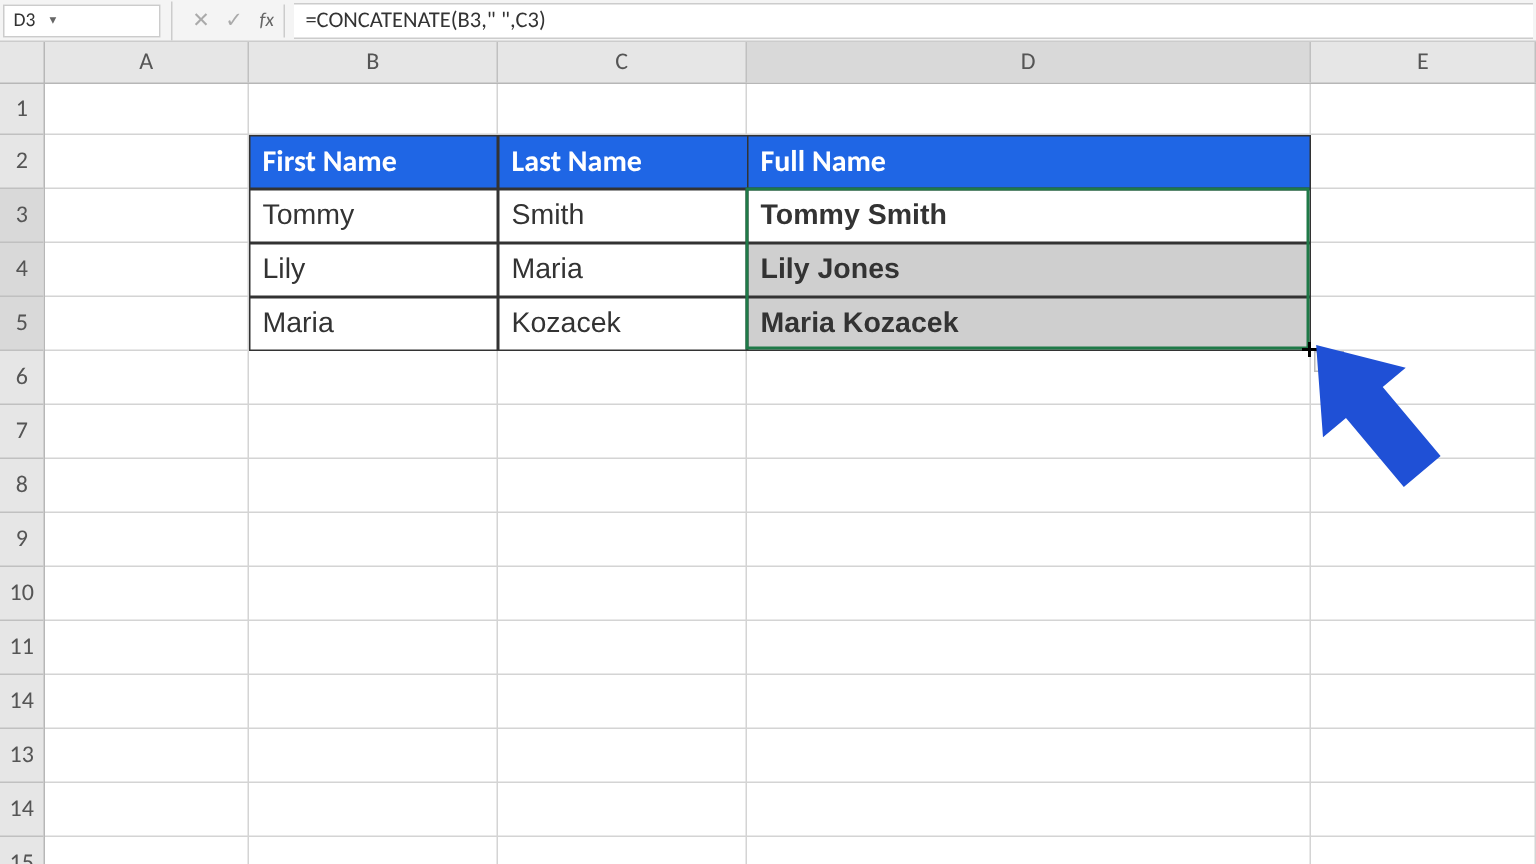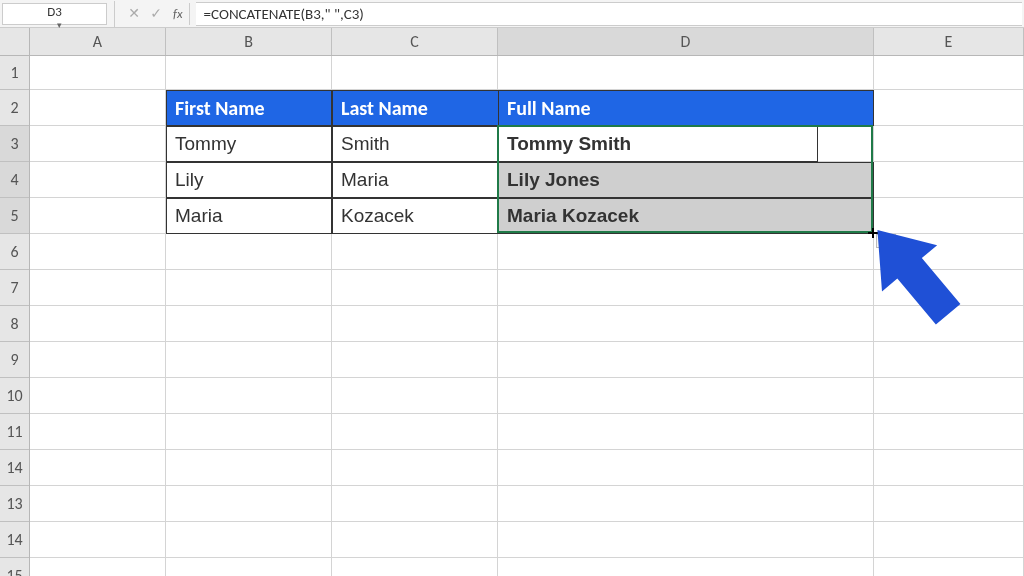--- a/index.html
+++ b/index.html
@@ -25,21 +25,20 @@
     }
     .name-box {
       width: 105px;
       height: 22px;
       background: #fff;
       border: 1px solid #ccc;
       display: flex;
       align-items: center;
       padding: 0 6px;
       font-size: 13px;
-      flex-direction: column;
     }
     .name-box-dd {
       width: 14px;
       color: #666;
       text-align: right;
       font-size: 9px;
     }
     .fb-separator {
       width: 8px;
       height: 26px;
@@ -328,21 +327,21 @@
       <div class="cell" style="left: 0px; top: 502px; width: 136px; height: 36px;"></div>
       <div class="cell" style="left: 136px; top: 502px; width: 166px; height: 36px;"></div>
       <div class="cell" style="left: 302px; top: 502px; width: 166px; height: 36px;"></div>
       <div class="cell" style="left: 468px; top: 502px; width: 376px; height: 36px;"></div>
       <div class="cell" style="left: 844px; top: 502px; width: 150px; height: 36px;"></div>
       <div class="tbl-header" style="position: absolute; left: 136px; top: 34px; width: 166px; height: 36px; z-index: 3;">First Name</div>
       <div class="tbl-header" style="position: absolute; left: 302px; top: 34px; width: 196px; height: 36px; z-index: 3;">Last Name</div>
       <div class="tbl-header" style="position: absolute; left: 468px; top: 34px; width: 376px; height: 36px; z-index: 3;">Full Name</div>
       <div class="tbl-cell" style="position: absolute; left: 136px; top: 70px; width: 166px; height: 36px; z-index: 3;">Tommy</div>
       <div class="tbl-cell" style="position: absolute; left: 302px; top: 70px; width: 166px; height: 36px; z-index: 3;">Smith</div>
-      <div class="tbl-cell tbl-full" style="position: absolute; left: 468px; top: 70px; width: 320px; height: 36px; z-index: 3;">Tommy Smith</div>
+      <div class="tbl-cell tbl-full" style="position: absolute; left: 468px; top: 70px; width: 376px; height: 36px; z-index: 3;">Tommy Smith</div>
       <div class="tbl-cell" style="position: absolute; left: 136px; top: 106px; width: 166px; height: 36px; z-index: 3;">Lily</div>
       <div class="tbl-cell" style="position: absolute; left: 302px; top: 106px; width: 166px; height: 36px; z-index: 3;">Maria</div>
       <div class="tbl-cell tbl-full sel" style="position: absolute; left: 468px; top: 106px; width: 376px; height: 36px; z-index: 3;">Lily  Jones</div>
       <div class="tbl-cell" style="position: absolute; left: 136px; top: 142px; width: 166px; height: 36px; z-index: 3;">Maria</div>
       <div class="tbl-cell" style="position: absolute; left: 302px; top: 142px; width: 166px; height: 36px; z-index: 3;">Kozacek</div>
       <div class="tbl-cell tbl-full sel" style="position: absolute; left: 468px; top: 142px; width: 376px; height: 36px; z-index: 3;">Maria Kozacek</div>
     </div>
 
   <div class="selection-box" id="selBox" style="left: 497px; top: 97px; width: 376px; height: 108px;"></div>
   <div class="fill-cursor" id="fillCursor" style="left: 868px; top: 200px;"></div>

